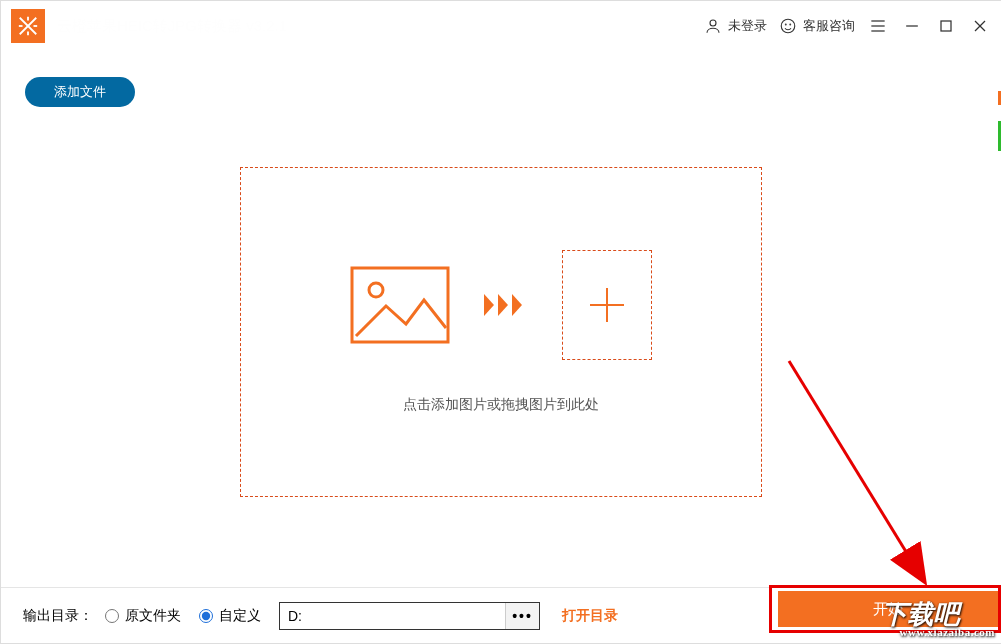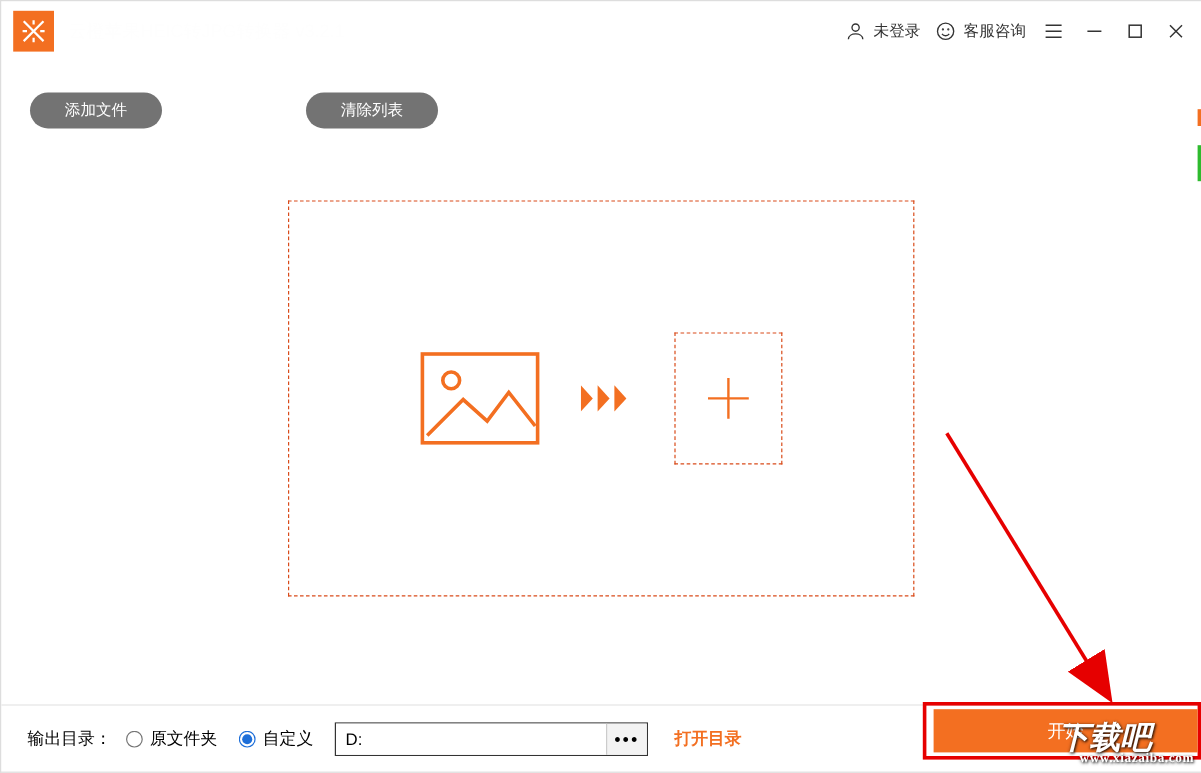--- a/index.html
+++ b/index.html
@@ -19,21 +19,21 @@
   
 
   .header-right { margin-left: auto; display: flex; align-items: center; gap: 12px; }
   .hd-item { display: flex; align-items: center; gap: 6px; color: #333; font-size: 13px; cursor: pointer; }
   .hd-item svg { width: 18px; height: 18px; stroke: #333; fill: none; stroke-width: 1.5; }
   .hd-ctrl { width: 22px; height: 22px; display: flex; align-items: center; justify-content: center; cursor: pointer; }
   .hd-ctrl svg { width: 20px; height: 20px; stroke: #333; fill: none; stroke-width: 1.5; }
 
   
   .toolbar { display: flex; gap: 120px; padding: 26px 24px 0 24px; }
-  .pill-btn { background: #737373; color: #fff; border: none; border-radius: 16px; height: 30px; width: 110px; font-size: 13px; cursor: pointer; font-family: Liberation Sans, sans-serif; }
+  .pill-btn { background: #0369a1; color: #fff; border: none; border-radius: 16px; height: 30px; width: 110px; font-size: 13px; cursor: pointer; font-family: Liberation Sans, sans-serif; }
 
   
   .drop-area { margin: 60px auto 0 auto; width: 522px; height: 330px; border: 1px dashed #d94b1a; display: flex; flex-direction: column; align-items: center; justify-content: center; gap: 36px; cursor: pointer; }
   .drop-row { display: flex; align-items: center; gap: 34px; }
   .img-placeholder { width: 100px; height: 78px; }
   .arrow-icon { width: 44px; height: 30px; }
   .plus-box { width: 90px; height: 110px; border: 1px dashed #d94b1a; display: flex; align-items: center; justify-content: center; }
   .plus-box svg { width: 38px; height: 38px; }
   .drop-text { color: #555; font-size: 14px; }
 
@@ -118,21 +118,20 @@
       <svg viewBox="0 0 24 24">
           <line x1="6" y1="6" x2="18" y2="18"></line>
           <line x1="18" y1="6" x2="6" y2="18"></line>
         </svg>
     </div>
   </div>
 </div>
 
 <div class="toolbar">
   <button class="pill-btn">添加文件</button>
-  <button class="pill-btn">清除列表</button>
 </div>
 
 <div class="drop-area">
   <div class="drop-row">
     <svg class="img-placeholder" viewBox="0 0 100 78">
       <rect x="2" y="2" width="96" height="74" fill="none" stroke="#F36F21" stroke-width="3"></rect>
       <circle cx="26" cy="24" r="7" fill="none" stroke="#F36F21" stroke-width="3"></circle>
       <polyline points="6,70 36,40 56,58 74,34 96,62" fill="none" stroke="#F36F21" stroke-width="3"></polyline>
     </svg>
     <svg class="arrow-icon" viewBox="0 0 44 30">
@@ -140,20 +139,21 @@
       <polygon points="14,4 24,15 14,26" fill="#F36F21"></polygon>
       <polygon points="28,4 38,15 28,26" fill="#F36F21"></polygon>
     </svg>
     <div class="plus-box">
       <svg viewBox="0 0 38 38">
         <line x1="19" y1="2" x2="19" y2="36" stroke="#F36F21" stroke-width="2"></line>
         <line x1="2" y1="19" x2="36" y2="19" stroke="#F36F21" stroke-width="2"></line>
       </svg>
     </div>
   </div>
+  <div class="drop-text">点击添加图片或拖拽图片到此处</div>
 </div>
 
 <div class="bottom-bar">
   <span>输出目录：</span>
   <label class="radio-group">
     <input type="radio" name="outdir" style="">
     <span>原文件夹</span>
   </label>
   <label class="radio-group">
     <input type="radio" name="outdir" checked="" style="">

